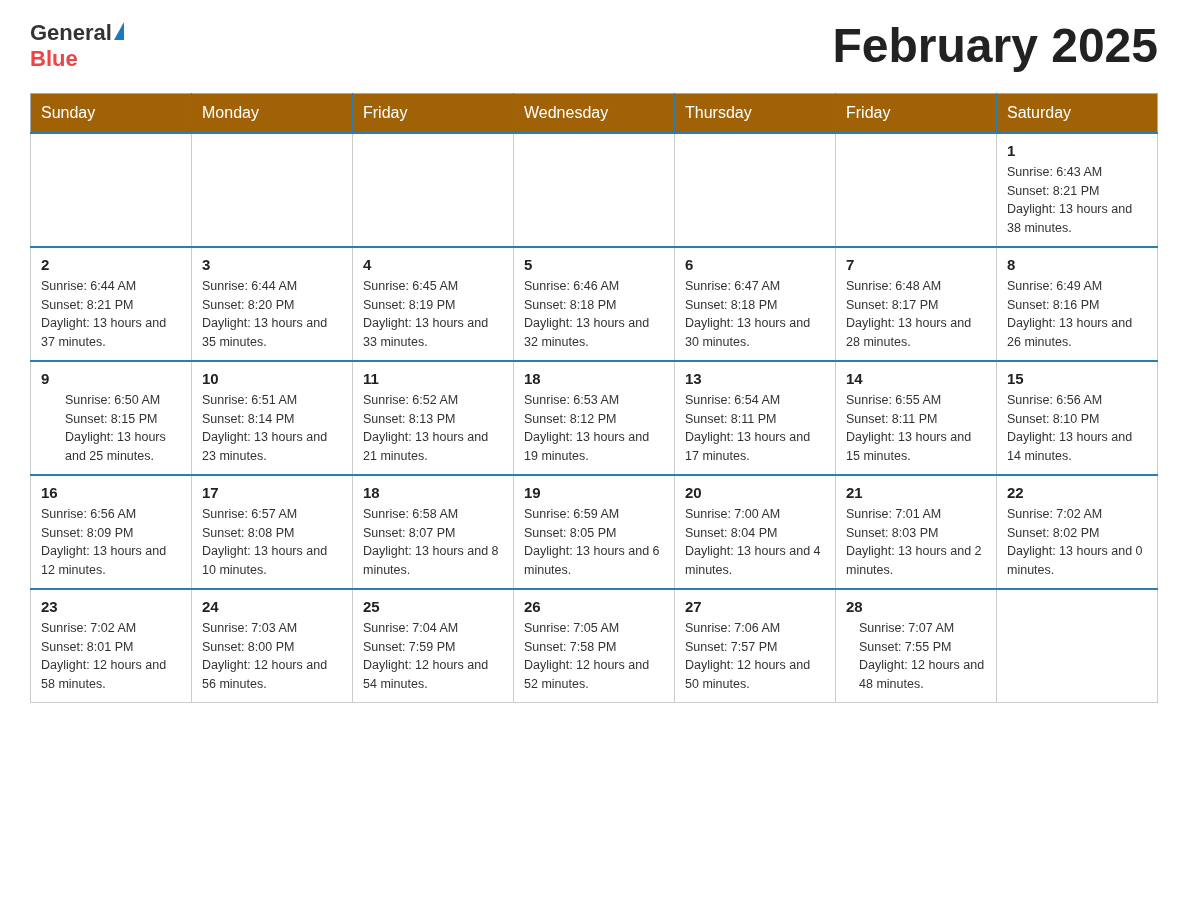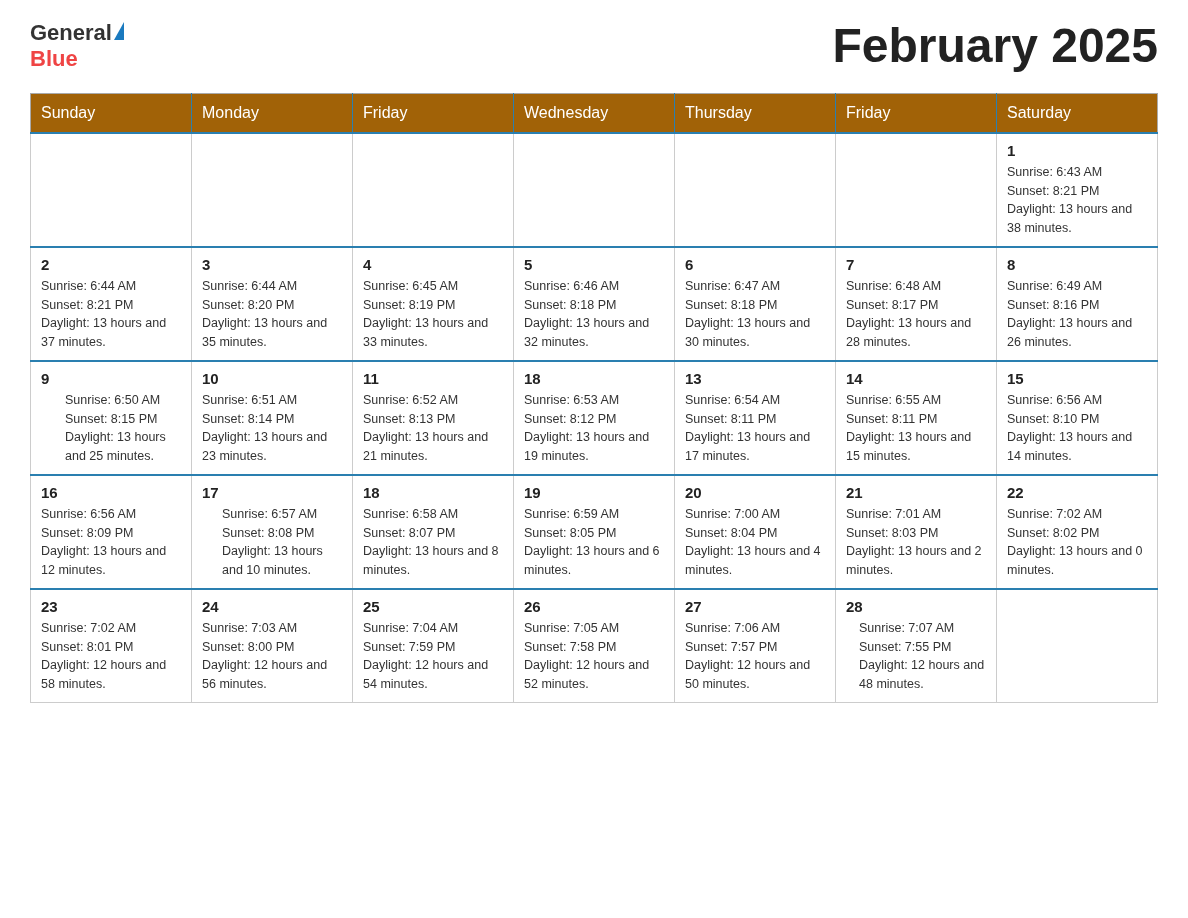--- a/index.html
+++ b/index.html
@@ -232,21 +232,21 @@
       </tr>
       <tr class="week-row">
         <td>
           <div class="day-number">16</div>
           <div class="day-info" style="white-space: pre-line;">Sunrise: 6:56 AM
 Sunset: 8:09 PM
 Daylight: 13 hours and 12 minutes.</div>
         </td>
         <td>
           <div class="day-number">17</div>
-          <div class="day-info" style="white-space: pre-line; margin-left: 20px;">Sunrise: 6:57 AM
+          <div class="day-info" style="white-space: pre-line;">Sunrise: 6:57 AM
 Sunset: 8:08 PM
 Daylight: 13 hours and 10 minutes.</div>
         </td>
         <td>
           <div class="day-number">18</div>
           <div class="day-info" style="white-space: pre-line;">Sunrise: 6:58 AM
 Sunset: 8:07 PM
 Daylight: 13 hours and 8 minutes.</div>
         </td>
         <td>

